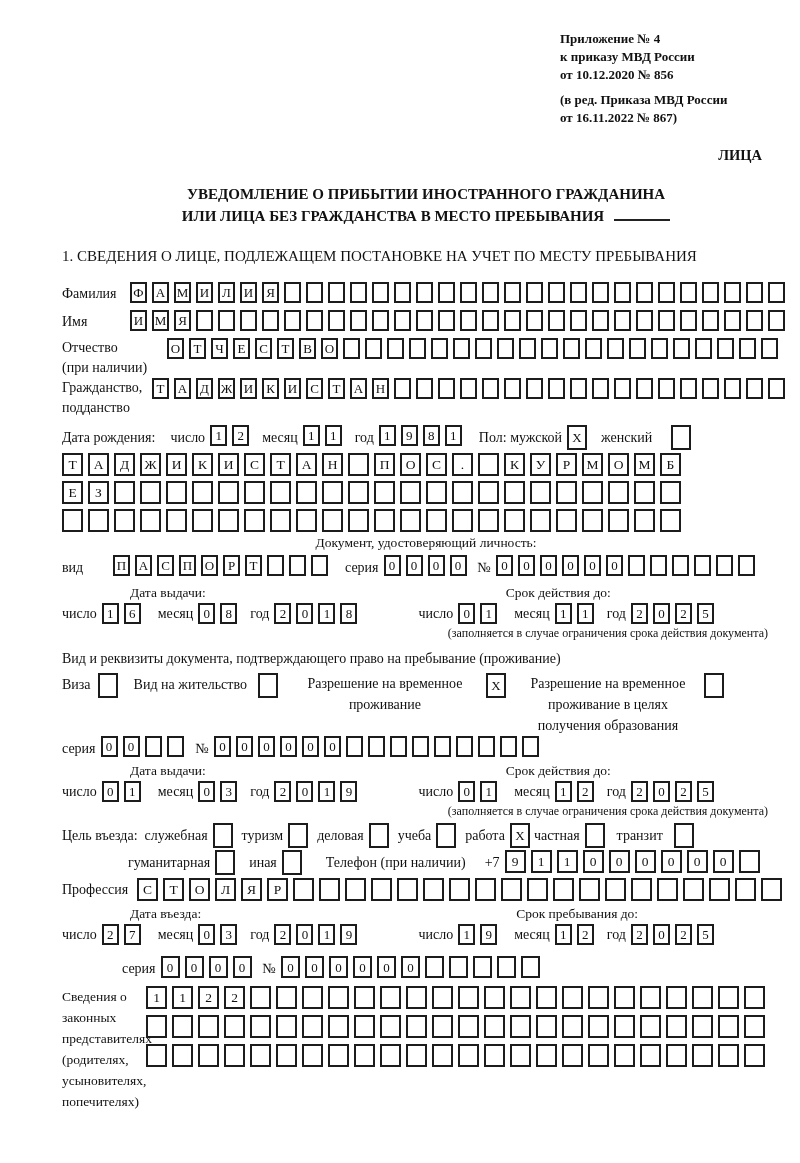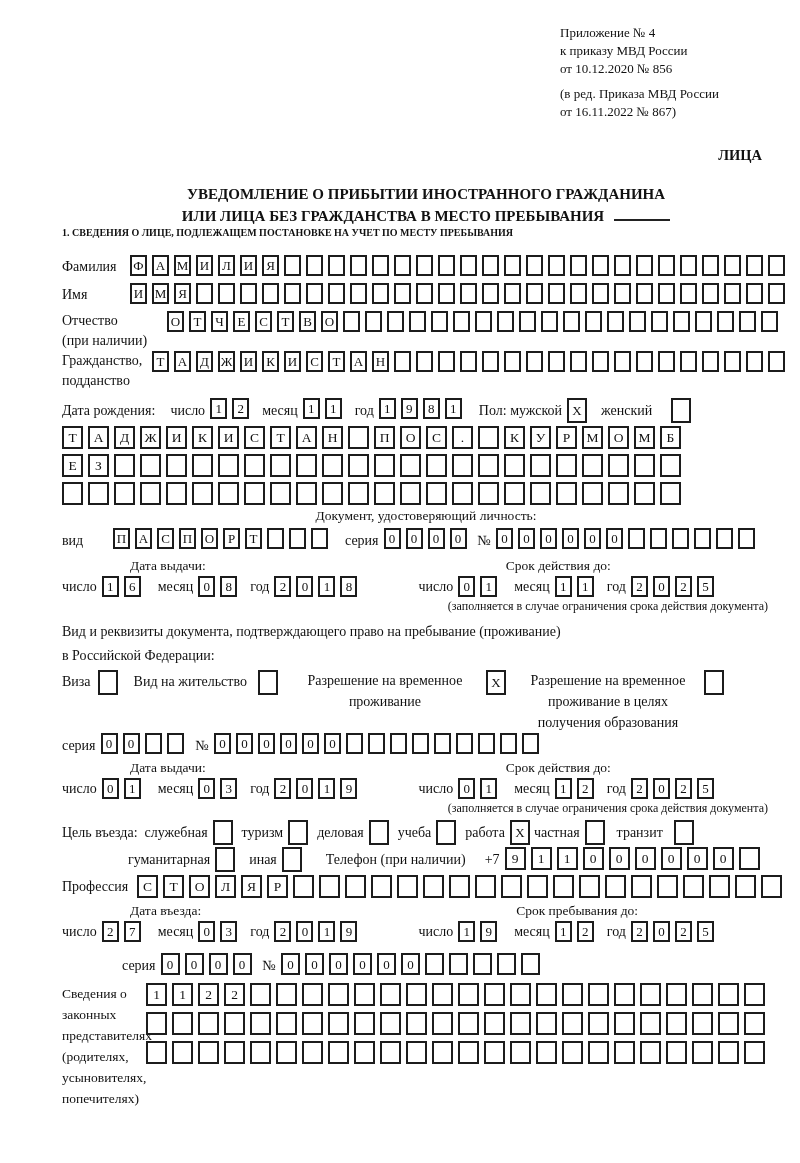--- a/index.html
+++ b/index.html
@@ -7,26 +7,26 @@
   .page {
     position: relative;
     width: 800px; height: 1163px;
     background: #ffffff;
     color: #111111;
     font-family: "Liberation Serif", "DejaVu Serif", serif;
     font-size: 14px;
     padding: 0 10px 0 62px;
     overflow: hidden;
   }
-  .hdr-right { position:absolute; left:560px; top:24px; font-size:13px; line-height:18px; }
+  .hdr-right { position:absolute; left:560px; top:30px; font-size:13px; line-height:18px;font-weight:bold; }
   .hdr-right .gap { margin-top:7px; }
   .forma { position:absolute; top:147px; right:38px; font-weight:bold; font-size:14.5px; }
   .title { margin-top:183px; text-align:center; font-weight:bold; font-size:15px; line-height:22px; }
   .blank-line { display:inline-block; width:56px; border-bottom:2.5px solid #222; height:14px; margin-left:10px; }
-  .sec-h { font-weight:bold; font-size:10px; white-space:nowrap; }
+  .sec-h { margin-top:21px; font-weight:normal; font-size:15px; white-space:nowrap; }
 
   .row { display:flex; align-items:flex-start; }
   .lbl { line-height:23px; white-space:nowrap; }
   .lblcol { line-height:20px; flex:0 0 auto; }
   .cellcol { display:flex; flex-direction:column; }
 
   .cells { display:inline-flex; flex-wrap:nowrap; flex:0 0 auto; }
   .cell {
     flex:0 0 auto; width:17px; height:21px;
     border:2px solid #1c1c1c; margin-right:5px;
@@ -411,21 +411,20 @@
           <span class="cell">0</span>
           <span class="cell">2</span>
           <span class="cell">5</span>
         </span>
     </span>
   </div>
 
   <div class="footnote">(заполняется в случае ограничения срока действия документа)</div>
 
   <div class="plain" style="margin-top:6px">Вид и реквизиты документа, подтверждающего право на пребывание (проживание)</div>
-  <div class="plain">в Российской Федерации:</div>
 
   <div class="row" style="margin-top:2px">
     <span class="lbl">Виза</span>
     <span class="cells cb" style="margin-left:7px">
         <span class="cell"></span>
       </span>
     <span class="lbl" style="margin-left:16px">Вид на жительство</span>
     <span class="cells cb" style="margin-left:11px">
         <span class="cell"></span>
       </span>

